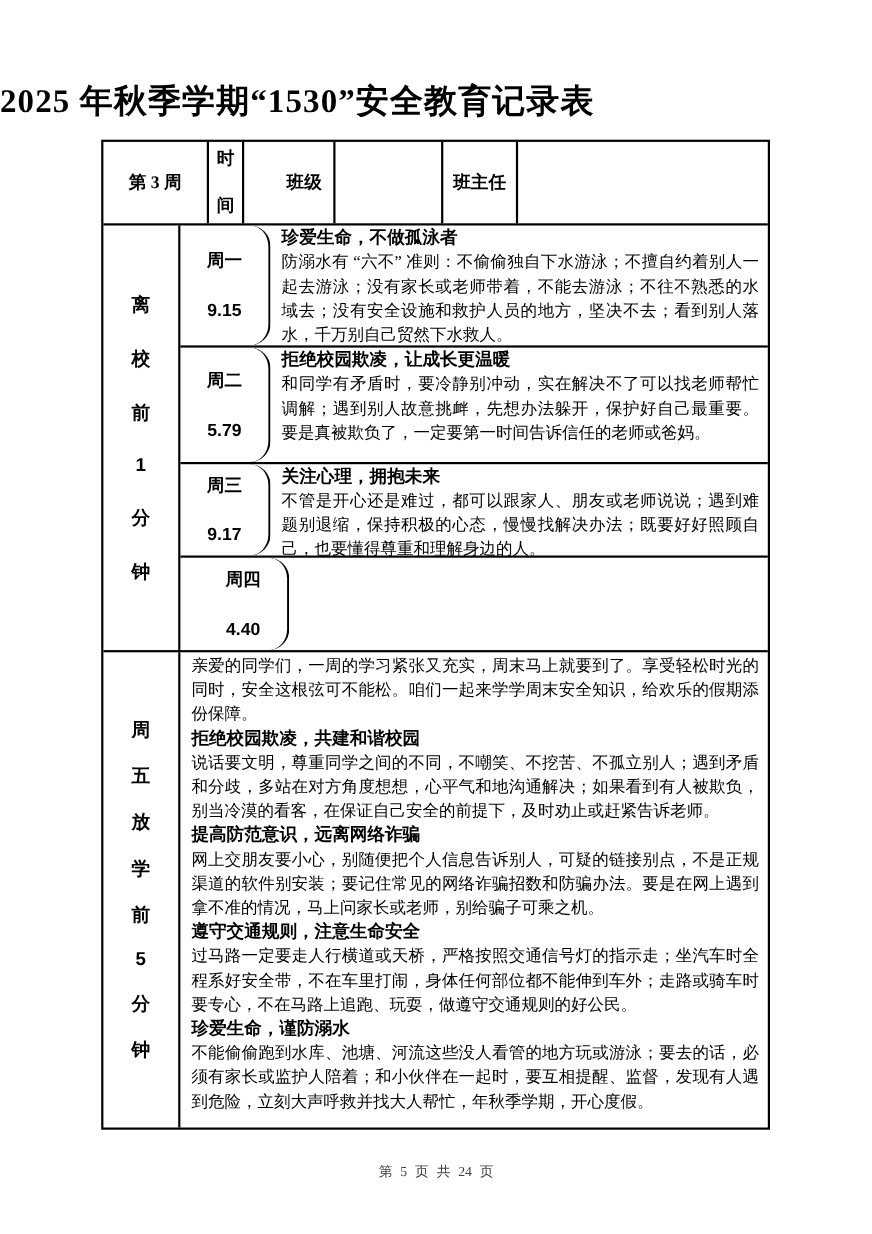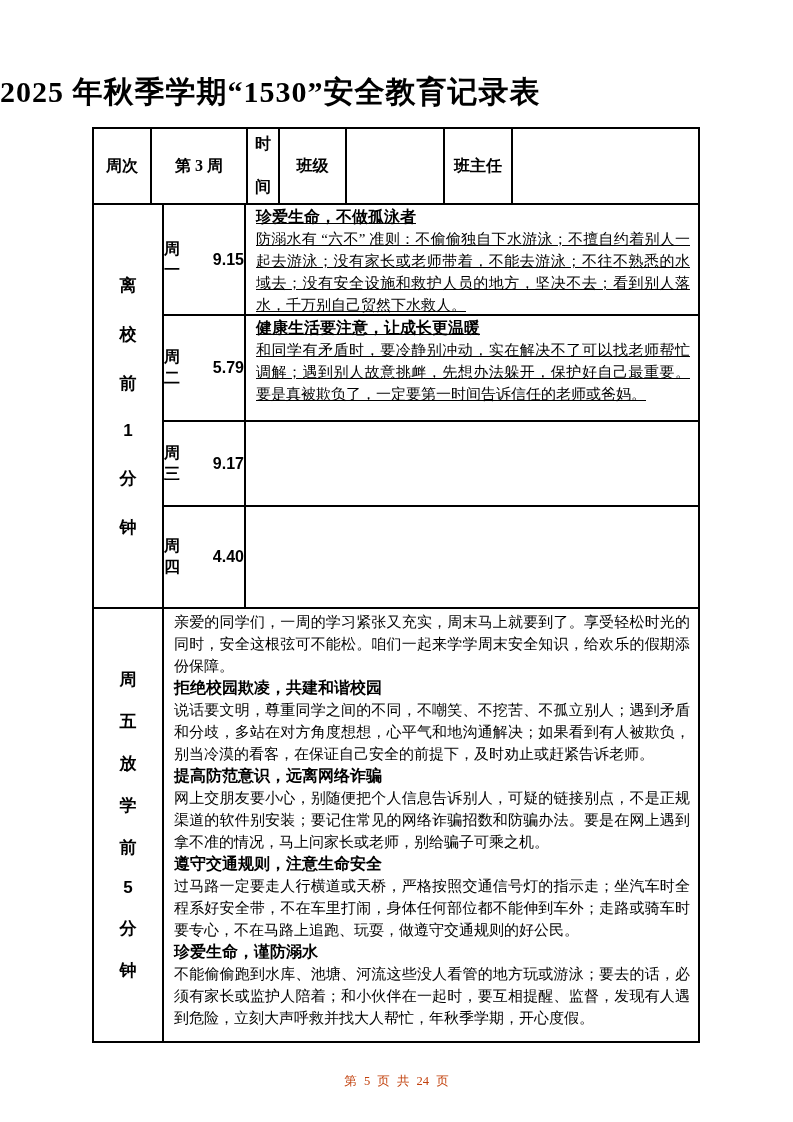--- a/index.html
+++ b/index.html
@@ -27,74 +27,73 @@
     display:flex; align-items:center; justify-content:center;
     font-size:16px; text-align:center;
   }
   .header-row .cell.last { border-right:none; }
   .blabel { font-family:"Liberation Sans","DejaVu Sans",sans-serif; font-weight:bold; }
   .serifv { font-size:15px;font-weight:bold; }
   .c1 { width:58px; }
   .c2 { width:96px; }
   .c3 { width:32px; }
   .c4 { width:90px; }
-  .c5 { width:67px; }
+  .c5 { width:55px;margin-left:28px; }
   .c6 { width:98px; }
   .c7 { width:68px; }
   .c8 { flex:1; }
   .time-cell { flex-direction:column; justify-content:space-between !important; padding:5px 0; }
   
   .v-label {
     display:flex; flex-direction:column; align-items:center; justify-content:center;
     font-family:"Liberation Sans","DejaVu Sans",sans-serif;
     font-weight:bold; font-size:17px;
   }
   
   .daily { display:flex; border-bottom:2px solid #000; }
   .side-cell { width:70px; border-right:2px solid #000; }
   .daily .side-cell { gap:26px; }
   .daily-rows { flex:1; display:flex; flex-direction:column; }
   .drow { display:flex; border-bottom:2px solid #000; }
   .drow:last-child { border-bottom:none; }
   .day-cell {
     width:82px; border-right:2px solid #000;
-    display:flex; flex-direction:row; align-items:center; justify-content:center;
+    display:flex; flex-direction:column; align-items:center; justify-content:center;
     gap:26px; font-family:"Liberation Sans","DejaVu Sans",sans-serif;
-    font-weight:bold; font-size:16px;
+    font-weight:bold; font-size:16px;border-radius:19px;
   }
-  .content-cell { flex:1; padding:1px 8px 0 10px;text-decoration:underline; }
+  .content-cell { flex:1; padding:1px 8px 0 10px; }
   .r1 { height:111px; }
   .r2 { height:106px; }
   .r3 { height:85px; }
-  .r4 { height:100px; }
+  .r4 { height:84px;padding-left:17px; }
   .cheading {
     font-family:"Liberation Sans","DejaVu Sans",sans-serif;
     font-weight:600; font-size:16px; line-height:22px;
   }
   .cbody { font-size:15px; line-height:22px; text-align:justify; }
   
   .friday { display:flex; min-height:432px; }
   .friday .side-cell { gap:19px; }
   .friday-content { flex:1; padding:2px 8px 4px 10px; }
   .footer {
     text-align:center; margin-top:30px; font-size:12.5px;
-    word-spacing:4px; color:#c2410c;
+    word-spacing:4px; color:#404040;
   }
 </style>
 </head>
 <body>
 
 <div class="page">
 
   <h1 class="title">2025 年秋季学期“1530”安全教育记录表</h1>
 
   <div class="table">
 
     <div class="header-row">
-      <div class="cell c1 blabel">周次</div>
       <div class="cell c2 serifv">第 3 周</div>
       <div class="cell c3 blabel time-cell">
           <span>时</span>
           <span>间</span>
         </div>
       <div class="cell c5 blabel">班级</div>
       <div class="cell c6"></div>
       <div class="cell c7 blabel">班主任</div>
       <div class="cell c8 last"></div>
     </div>
@@ -120,29 +119,33 @@
             <div class="cbody">防溺水有 “六不” 准则：不偷偷独自下水游泳；不擅自约着别人一起去游泳；没有家长或老师带着，不能去游泳；不往不熟悉的水域去；没有安全设施和救护人员的地方，坚决不去；看到别人落水，千万别自己贸然下水救人。</div>
           </div>
         </div>
 
         <div class="drow r2">
           <div class="day-cell">
             <span>周二</span>
             <span>5.79</span>
           </div>
           <div class="content-cell">
-            <div class="cheading">健康生活要注意，让成长更温暖</div>
+            <div class="cheading">拒绝校园欺凌，让成长更温暖</div>
             <div class="cbody">和同学有矛盾时，要冷静别冲动，实在解决不了可以找老师帮忙调解；遇到别人故意挑衅，先想办法躲开，保护好自己最重要。要是真被欺负了，一定要第一时间告诉信任的老师或爸妈。</div>
           </div>
         </div>
 
         <div class="drow r3">
           <div class="day-cell">
             <span>周三</span>
             <span>9.17</span>
+          </div>
+          <div class="content-cell">
+            <div class="cheading">关注心理，拥抱未来</div>
+            <div class="cbody">不管是开心还是难过，都可以跟家人、朋友或老师说说；遇到难题别退缩，保持积极的心态，慢慢找解决办法；既要好好照顾自己，也要懂得尊重和理解身边的人。</div>
           </div>
         </div>
 
         <div class="drow r4">
           <div class="day-cell">
             <span>周四</span>
             <span>4.40</span>
           </div>
         </div>
 

